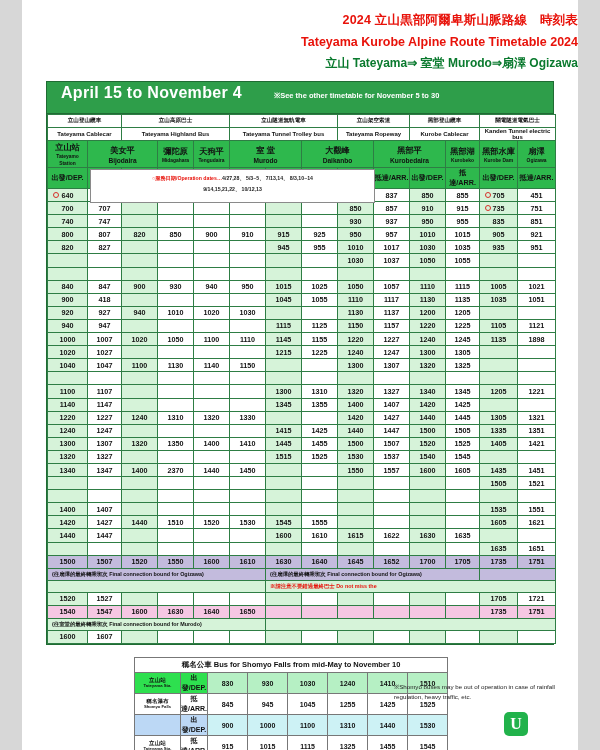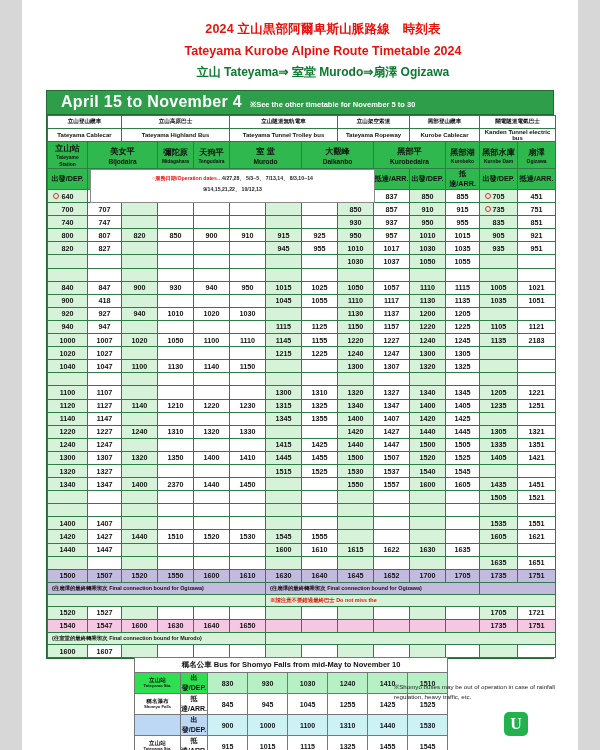--- a/index.html
+++ b/index.html
@@ -7,28 +7,28 @@
   body {
     width:600px; height:750px;
     background:#d7d7d7;
     font-family:"Liberation Sans", sans-serif;
     overflow:hidden;
   }
   .page {
     position:absolute; left:22px; top:0; width:556px; height:750px;
     background:#ffffff;
   }
-  .titles { text-align:center; padding-top:21px;margin-left:46px; }
+  .titles { text-align:right; padding-top:12px;margin-left:46px; }
   .t1 { color:#e8120a; font-size:12.5px; font-weight:bold; letter-spacing:.2px; }
   .t2 { color:#e8120a; font-size:12.5px; font-weight:bold; margin-top:6px; }
   .t3 { color:#0a7a2e; font-size:12px; font-weight:bold; margin-top:6px; }
 
   .tblwrap { margin:9px 24px 0 24px; border:1px solid #1f6b33; }
   .bannerrow { background:#2e9e4a; color:#fff; display:flex; align-items:baseline;
-               padding:2px 0 3px 14px; border-bottom:1px solid #1f6b33; }
+               padding:2px 0 11px 14px; border-bottom:1px solid #1f6b33;gap:24px; }
   .banner-main { font-size:16px; font-weight:bold; letter-spacing:.3px; }
   .banner-sub { font-size:7.5px; font-weight:bold; margin-left:8px; }
 
   table.main { border-collapse:collapse; width:100%; table-layout:fixed; }
   table.main td, table.main th { border:1px solid #2e7d44; padding:0; text-align:center;
       font-size:7.2px; font-weight:bold; color:#111; }
   .oprow td { background:#ffffff; color:#1a5c2c; font-size:5.6px; height:13px; font-weight:bold;}
   .oprow td.jp { font-size:5.6px; }
   .oprow td.en { font-size:6px; }
   .stnrow td { background:#2eb84d; color:#ffffff; font-weight:bold; }
@@ -381,21 +381,21 @@
             <td class="t wcol">1050</td>
             <td class="t wcol">1100</td>
             <td class="t wcol">1110</td>
             <td class="t gcol">1145</td>
             <td class="t wcol">1155</td>
             <td class="t gcol">1220</td>
             <td class="t wcol">1227</td>
             <td class="t gcol">1240</td>
             <td class="t wcol">1245</td>
             <td class="t gcol">1135</td>
-            <td class="t wcol">2183</td>
+            <td class="t wcol">1898</td>
           </tr>
           <tr>
             <td class="t gcol">1020</td>
             <td class="t wcol">1027</td>
             <td class="t gcol"></td>
             <td class="t wcol"></td>
             <td class="t wcol"></td>
             <td class="t wcol"></td>
             <td class="t gcol">1215</td>
             <td class="t wcol">1225</td>
@@ -446,36 +446,20 @@
             <td class="t wcol"></td>
             <td class="t wcol"></td>
             <td class="t gcol">1300</td>
             <td class="t wcol">1310</td>
             <td class="t gcol">1320</td>
             <td class="t wcol">1327</td>
             <td class="t gcol">1340</td>
             <td class="t wcol">1345</td>
             <td class="t gcol">1205</td>
             <td class="t wcol">1221</td>
-          </tr>
-          <tr>
-            <td class="t gcol">1120</td>
-            <td class="t wcol">1127</td>
-            <td class="t gcol">1140</td>
-            <td class="t wcol">1210</td>
-            <td class="t wcol">1220</td>
-            <td class="t wcol">1230</td>
-            <td class="t gcol">1315</td>
-            <td class="t wcol">1325</td>
-            <td class="t gcol">1340</td>
-            <td class="t wcol">1347</td>
-            <td class="t gcol">1400</td>
-            <td class="t wcol">1405</td>
-            <td class="t gcol">1235</td>
-            <td class="t wcol">1251</td>
           </tr>
           <tr>
             <td class="t gcol">1140</td>
             <td class="t wcol">1147</td>
             <td class="t gcol"></td>
             <td class="t wcol"></td>
             <td class="t wcol"></td>
             <td class="t wcol"></td>
             <td class="t gcol">1345</td>
             <td class="t wcol">1355</td>

